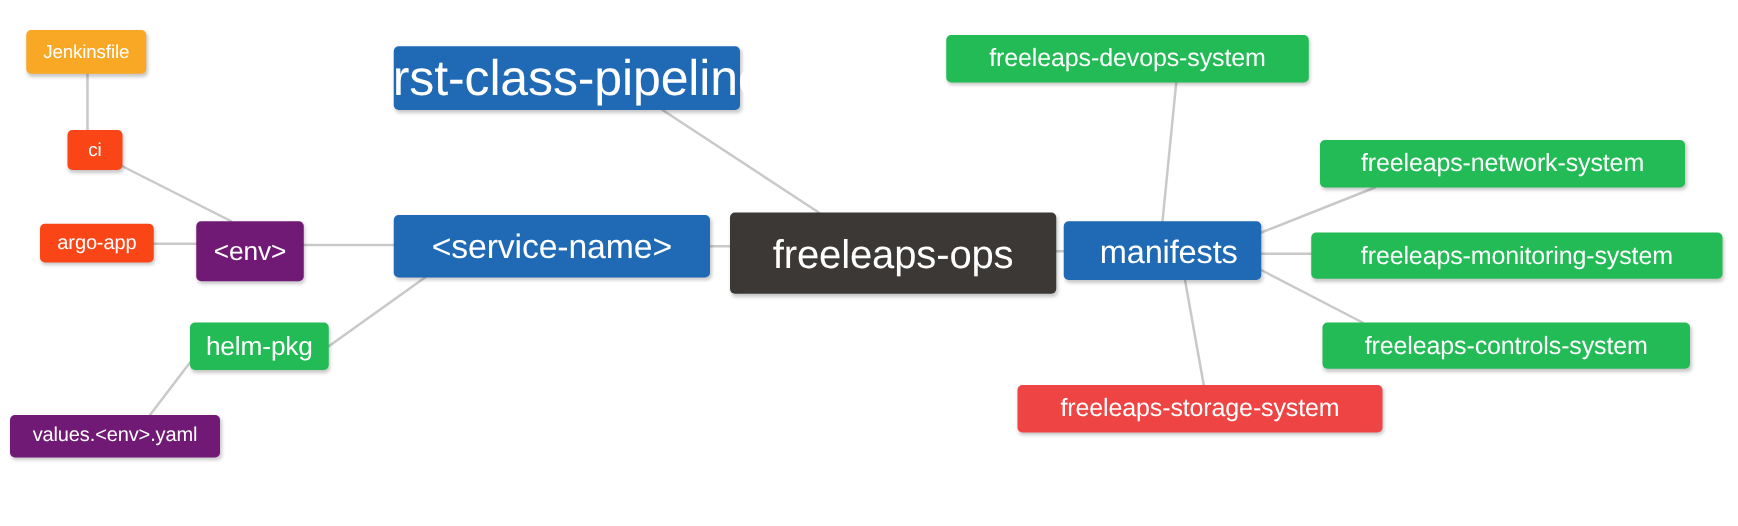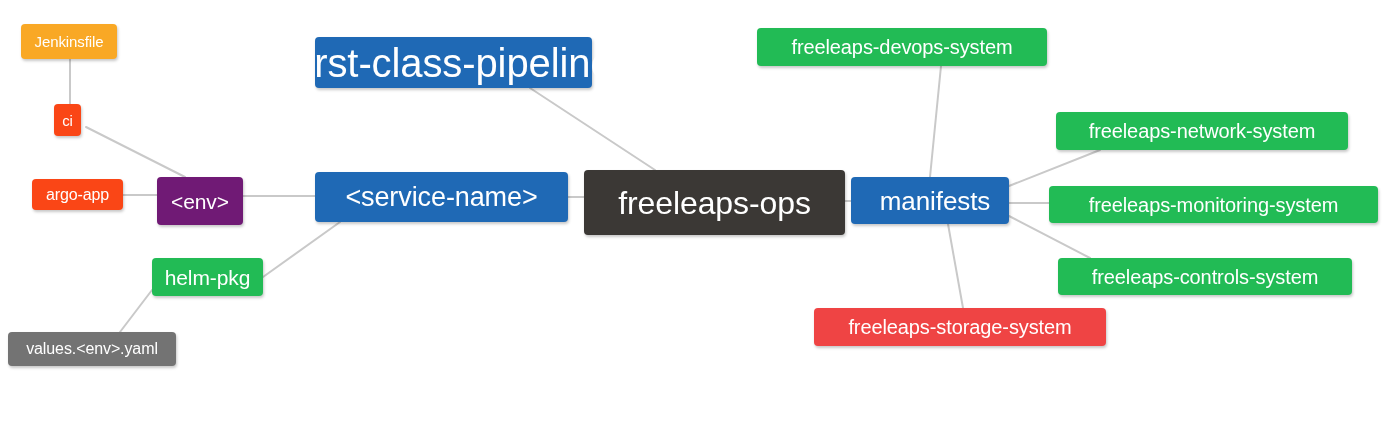--- a/index.html
+++ b/index.html
@@ -62,33 +62,33 @@
       <path d="M 1009,186 L 1100,150" stroke="#c9c9c9" stroke-width="2" fill="none" stroke-linecap="round"></path>
       <path d="M 1009,203 L 1049,203" stroke="#c9c9c9" stroke-width="2" fill="none" stroke-linecap="round"></path>
       <path d="M 1009,216 L 1090,258" stroke="#c9c9c9" stroke-width="2" fill="none" stroke-linecap="round"></path>
       <path d="M 948,224 L 963,308" stroke="#c9c9c9" stroke-width="2" fill="none" stroke-linecap="round"></path>
     </svg>
 
   <div id="node-layer">
       <div class="node" style="left: 21px; top: 24px; width: 96px; height: 35px; background: rgb(249, 168, 37); font-size: 15px;">
         <span class="node-text">Jenkinsfile</span>
       </div>
-      <div class="node" style="left: 54px; top: 104px; width: 27px; height: 32px; background: rgb(250, 70, 22); font-size: 15px;">
+      <div class="node" style="left: 54px; top: 104px; width: 44px; height: 32px; background: rgb(250, 70, 22); font-size: 15px;">
         <span class="node-text">ci</span>
       </div>
       <div class="node" style="left: 32px; top: 179px; width: 91px; height: 31px; background: rgb(250, 70, 22); font-size: 16px;">
         <span class="node-text">argo-app</span>
       </div>
       <div class="node" style="left: 157px; top: 177px; width: 86px; height: 48px; background: #701a75; font-size: 21px;">
         <span class="node-text">&lt;env&gt;</span>
       </div>
       <div class="node" style="left: 152px; top: 258px; width: 111px; height: 38px; background: rgb(34, 187, 85); font-size: 21px;">
         <span class="node-text">helm-pkg</span>
       </div>
-      <div class="node" style="left: 8px; top: 332px; width: 168px; height: 34px; background: #737373; font-size: 16px;">
+      <div class="node" style="left: 8px; top: 332px; width: 168px; height: 34px; background: #701a75; font-size: 16px;">
         <span class="node-text">values.&lt;env&gt;.yaml</span>
       </div>
       <div class="node" style="left: 315px; top: 37px; width: 277px; height: 51px; background: rgb(31, 105, 181); font-size: 40px;">
         <span class="node-text">first-class-pipeline</span>
       </div>
       <div class="node" style="left: 315px; top: 172px; width: 253px; height: 50px; background: rgb(31, 105, 181); font-size: 27px;">
         <span class="node-text">&lt;service-name&gt;</span>
       </div>
       <div class="node" style="left: 584px; top: 170px; width: 261px; height: 65px; background: rgb(59, 56, 53); font-size: 32px;">
         <span class="node-text">freeleaps-ops</span>

